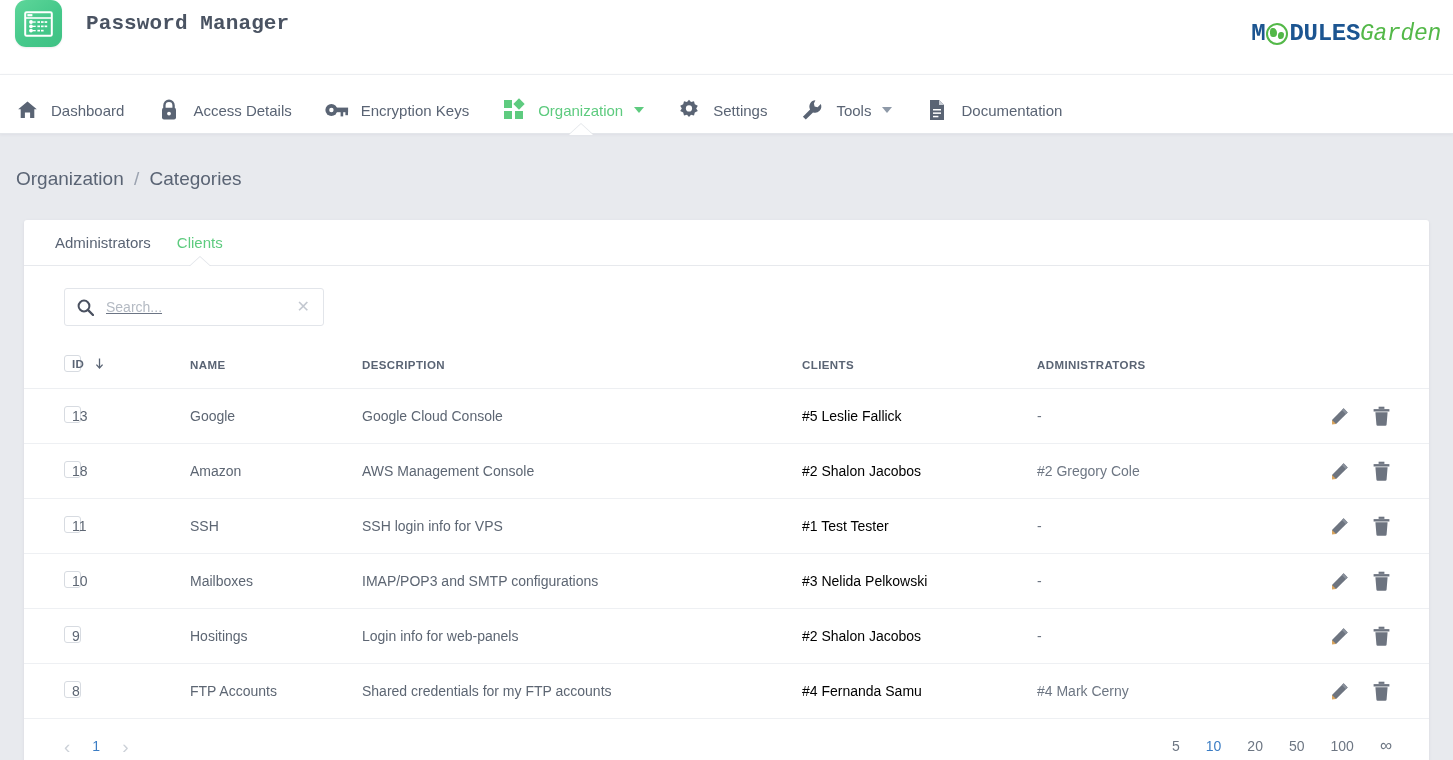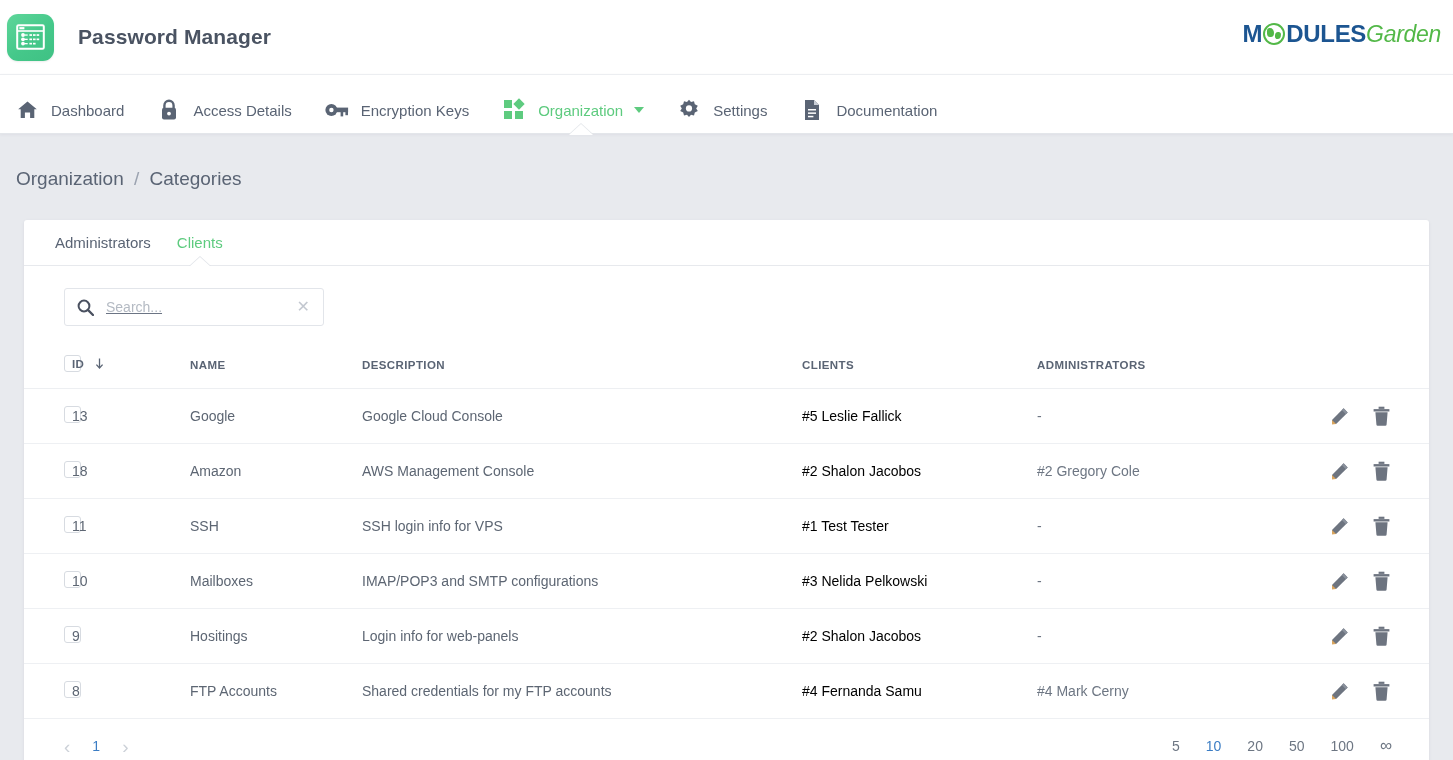--- a/index.html
+++ b/index.html
@@ -11,23 +11,24 @@
     font-family: "Liberation Sans", sans-serif;
     color: #55606e;
     overflow: hidden;
   }
 
   
   .topbar {
     height: 74px;
     background: #ffffff;
     display: flex;
-    align-items: center;
-    padding: 0 12px 0 4px;
+    align-items: flex-start;
+    padding: 0 12px 0 12px;
     position: relative;
+    font-family: Liberation Mono, monospace;
   }
   .brand { display: flex; align-items: center; }
   .app-logo {
     width: 47px; height: 47px;
     border-radius: 11px;
     background: linear-gradient(140deg, #5ed69a 0%, #45c88a 55%, #3fc184 100%);
     margin-left: 3px;
     display: flex; align-items: center; justify-content: center;
     box-shadow: 0 1px 2px rgba(0,0,0,.08);
   }
@@ -364,20 +365,29 @@
   <div class="nav-item">
     <span class="nav-ico">
       <svg width="22" height="22" viewBox="0 0 22 22">
         <path d="M11 0.8 13 3.1l3-.9.8 3.1 3 1.4-1.6 2.7 1.6 2.7-3 1.4-.8 3.1-3-.9-2 2.3-2-2.3-3 .9-.8-3.1-3-1.4L3.8 9.4 2.2 6.7l3-1.4L6 2.2l3 .9z" fill="#5a6474"></path>
         <circle cx="11" cy="9.4" r="3.1" fill="#ffffff"></circle>
       </svg>
     </span>
     <span class="nav-label">Settings</span>
   </div>
 
+  <div class="nav-item">
+    <span class="nav-ico">
+      <svg width="22" height="22" viewBox="0 0 22 22">
+        <path d="M14.4 1.2a6.3 6.3 0 0 0-5.3 9.3l-7.2 7.2 2.9 2.9 7.2-7.2a6.3 6.3 0 0 0 7.8-8.4l-3.2 3.2-3-.7-.7-3z" fill="#5a6474"></path>
+      </svg>
+    </span>
+    <span class="nav-label">Tools</span>
+    <span class="nav-caret"></span>
+  </div>
 
   <div class="nav-item">
     <span class="nav-ico">
       <svg width="18" height="22" viewBox="0 0 18 22">
         <path d="M2 1h9l5 5v15H2z" fill="#5a6474"></path>
         <path d="M11 1v5h5" fill="#c9ced6"></path>
         <g fill="#ffffff">
             <rect x="5" y="10" width="8" height="1.5"></rect>
             <rect x="5" y="13.4" width="8" height="1.5"></rect>
             <rect x="5" y="16.8" width="5.4" height="1.5"></rect>

